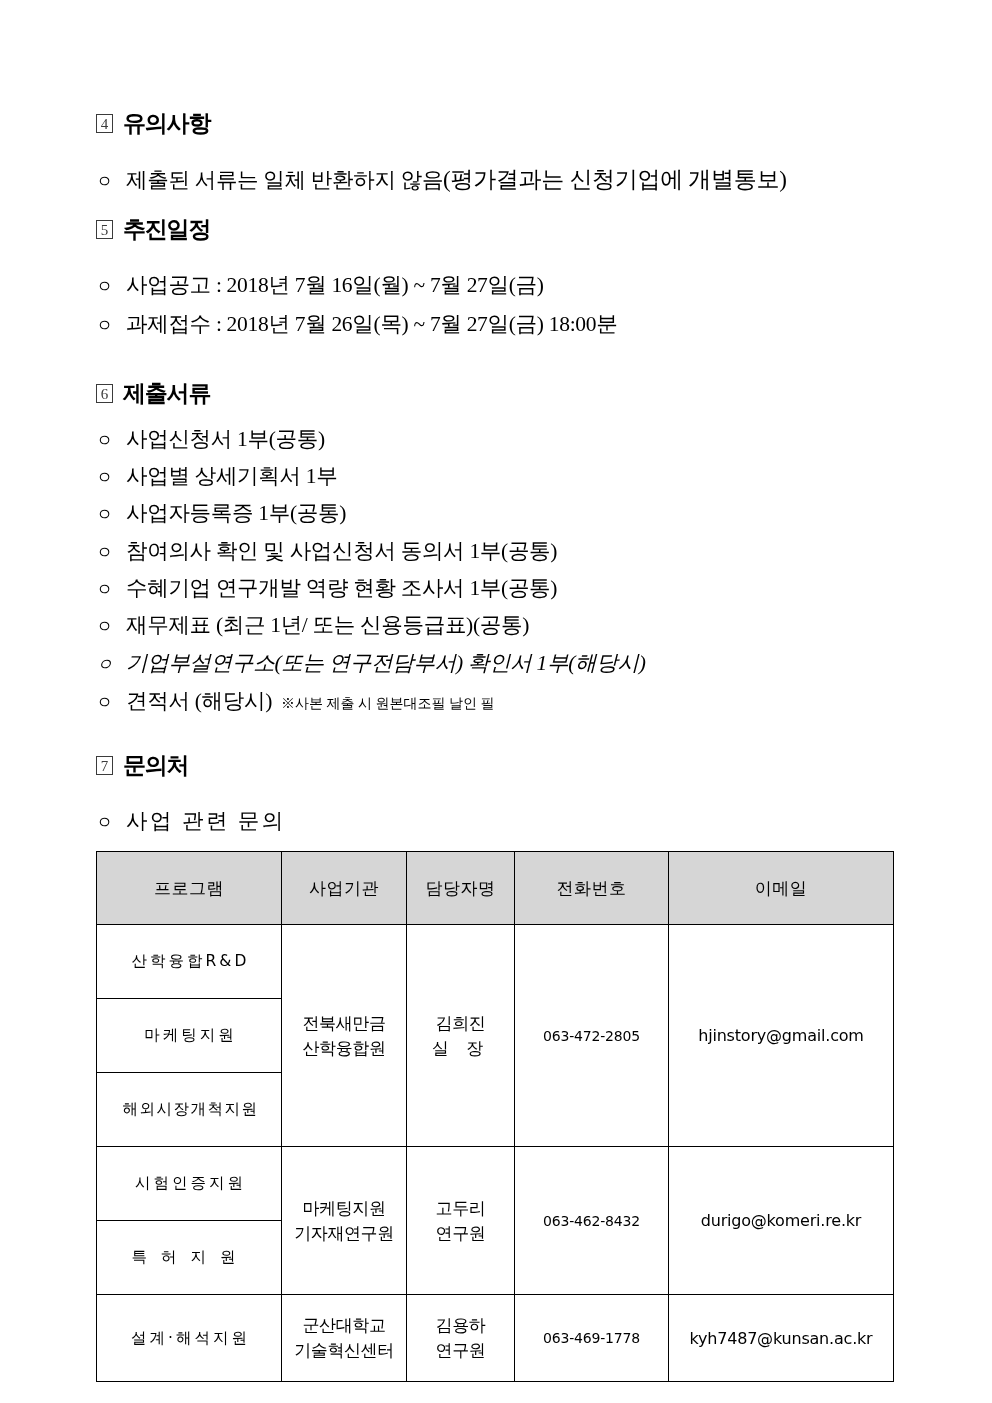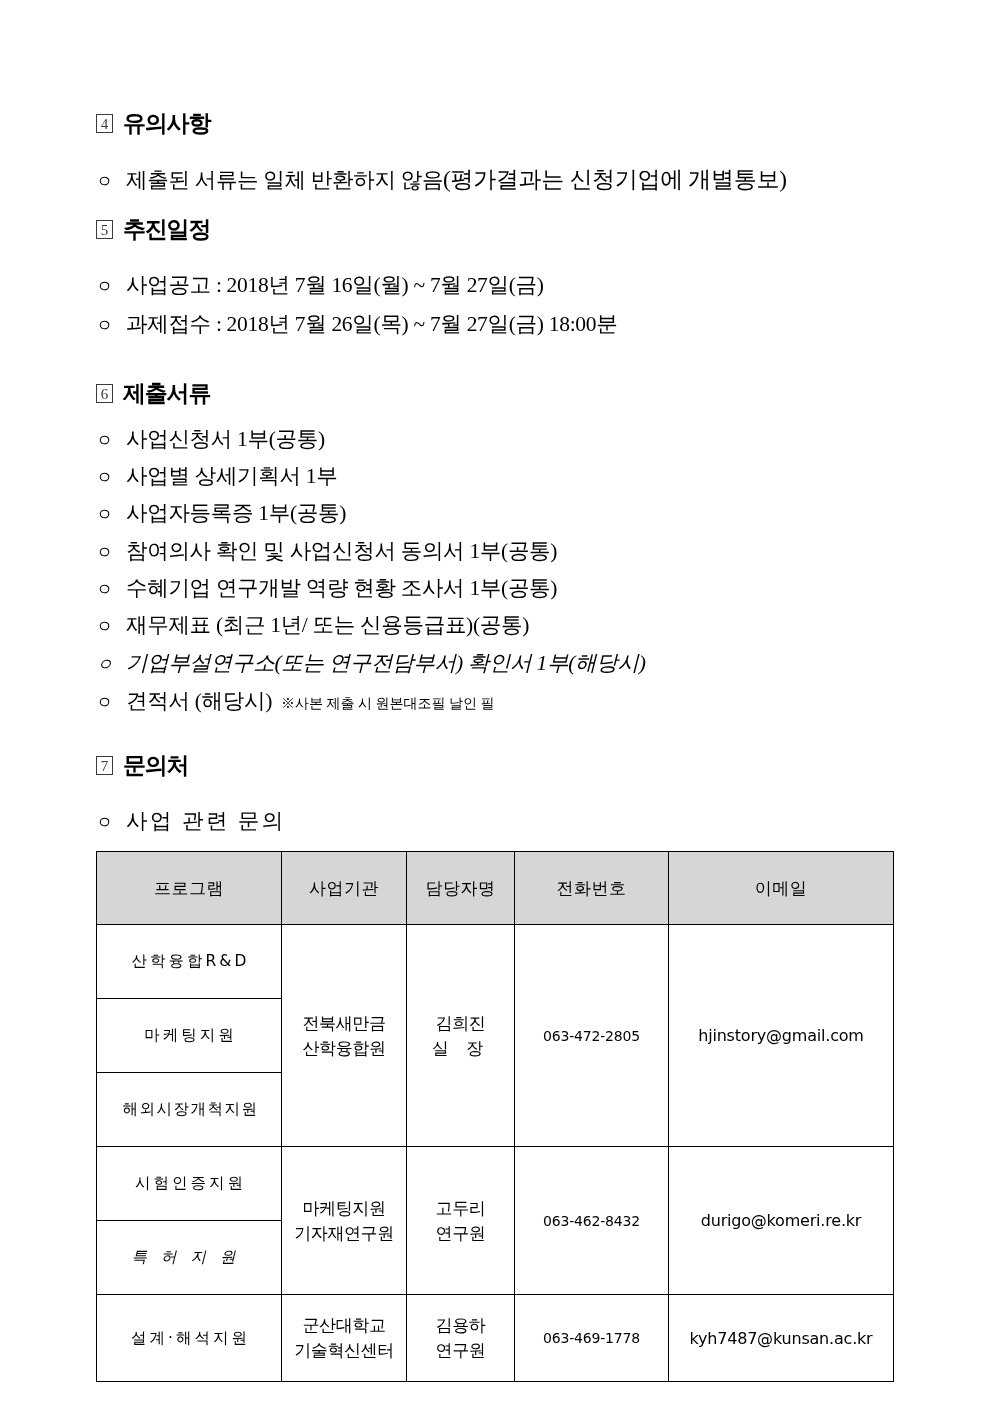--- a/index.html
+++ b/index.html
@@ -226,21 +226,21 @@
           <span class="cellwrap">기자재연구원</span>
         </td>
         <td class="person" rowspan="2">
           <span class="cellwrap">고두리</span>
           <span class="cellwrap">연구원</span>
         </td>
         <td class="phone" rowspan="2">063-462-8432</td>
         <td class="email" rowspan="2">durigo@komeri.re.kr</td>
       </tr>
       <tr>
-        <td class="prog" style="letter-spacing:14px;font-style:italic;">특허지원</td>
+        <td class="prog" style="letter-spacing:14px;">특허지원</td>
       </tr>
 
       <tr>
         <td class="prog" style="height:70px; letter-spacing:3px;">설계·해석지원</td>
         <td class="org">
           <span class="cellwrap">군산대학교</span>
           <span class="cellwrap">기술혁신센터</span>
         </td>
         <td class="person">
           <span class="cellwrap">김용하</span>

